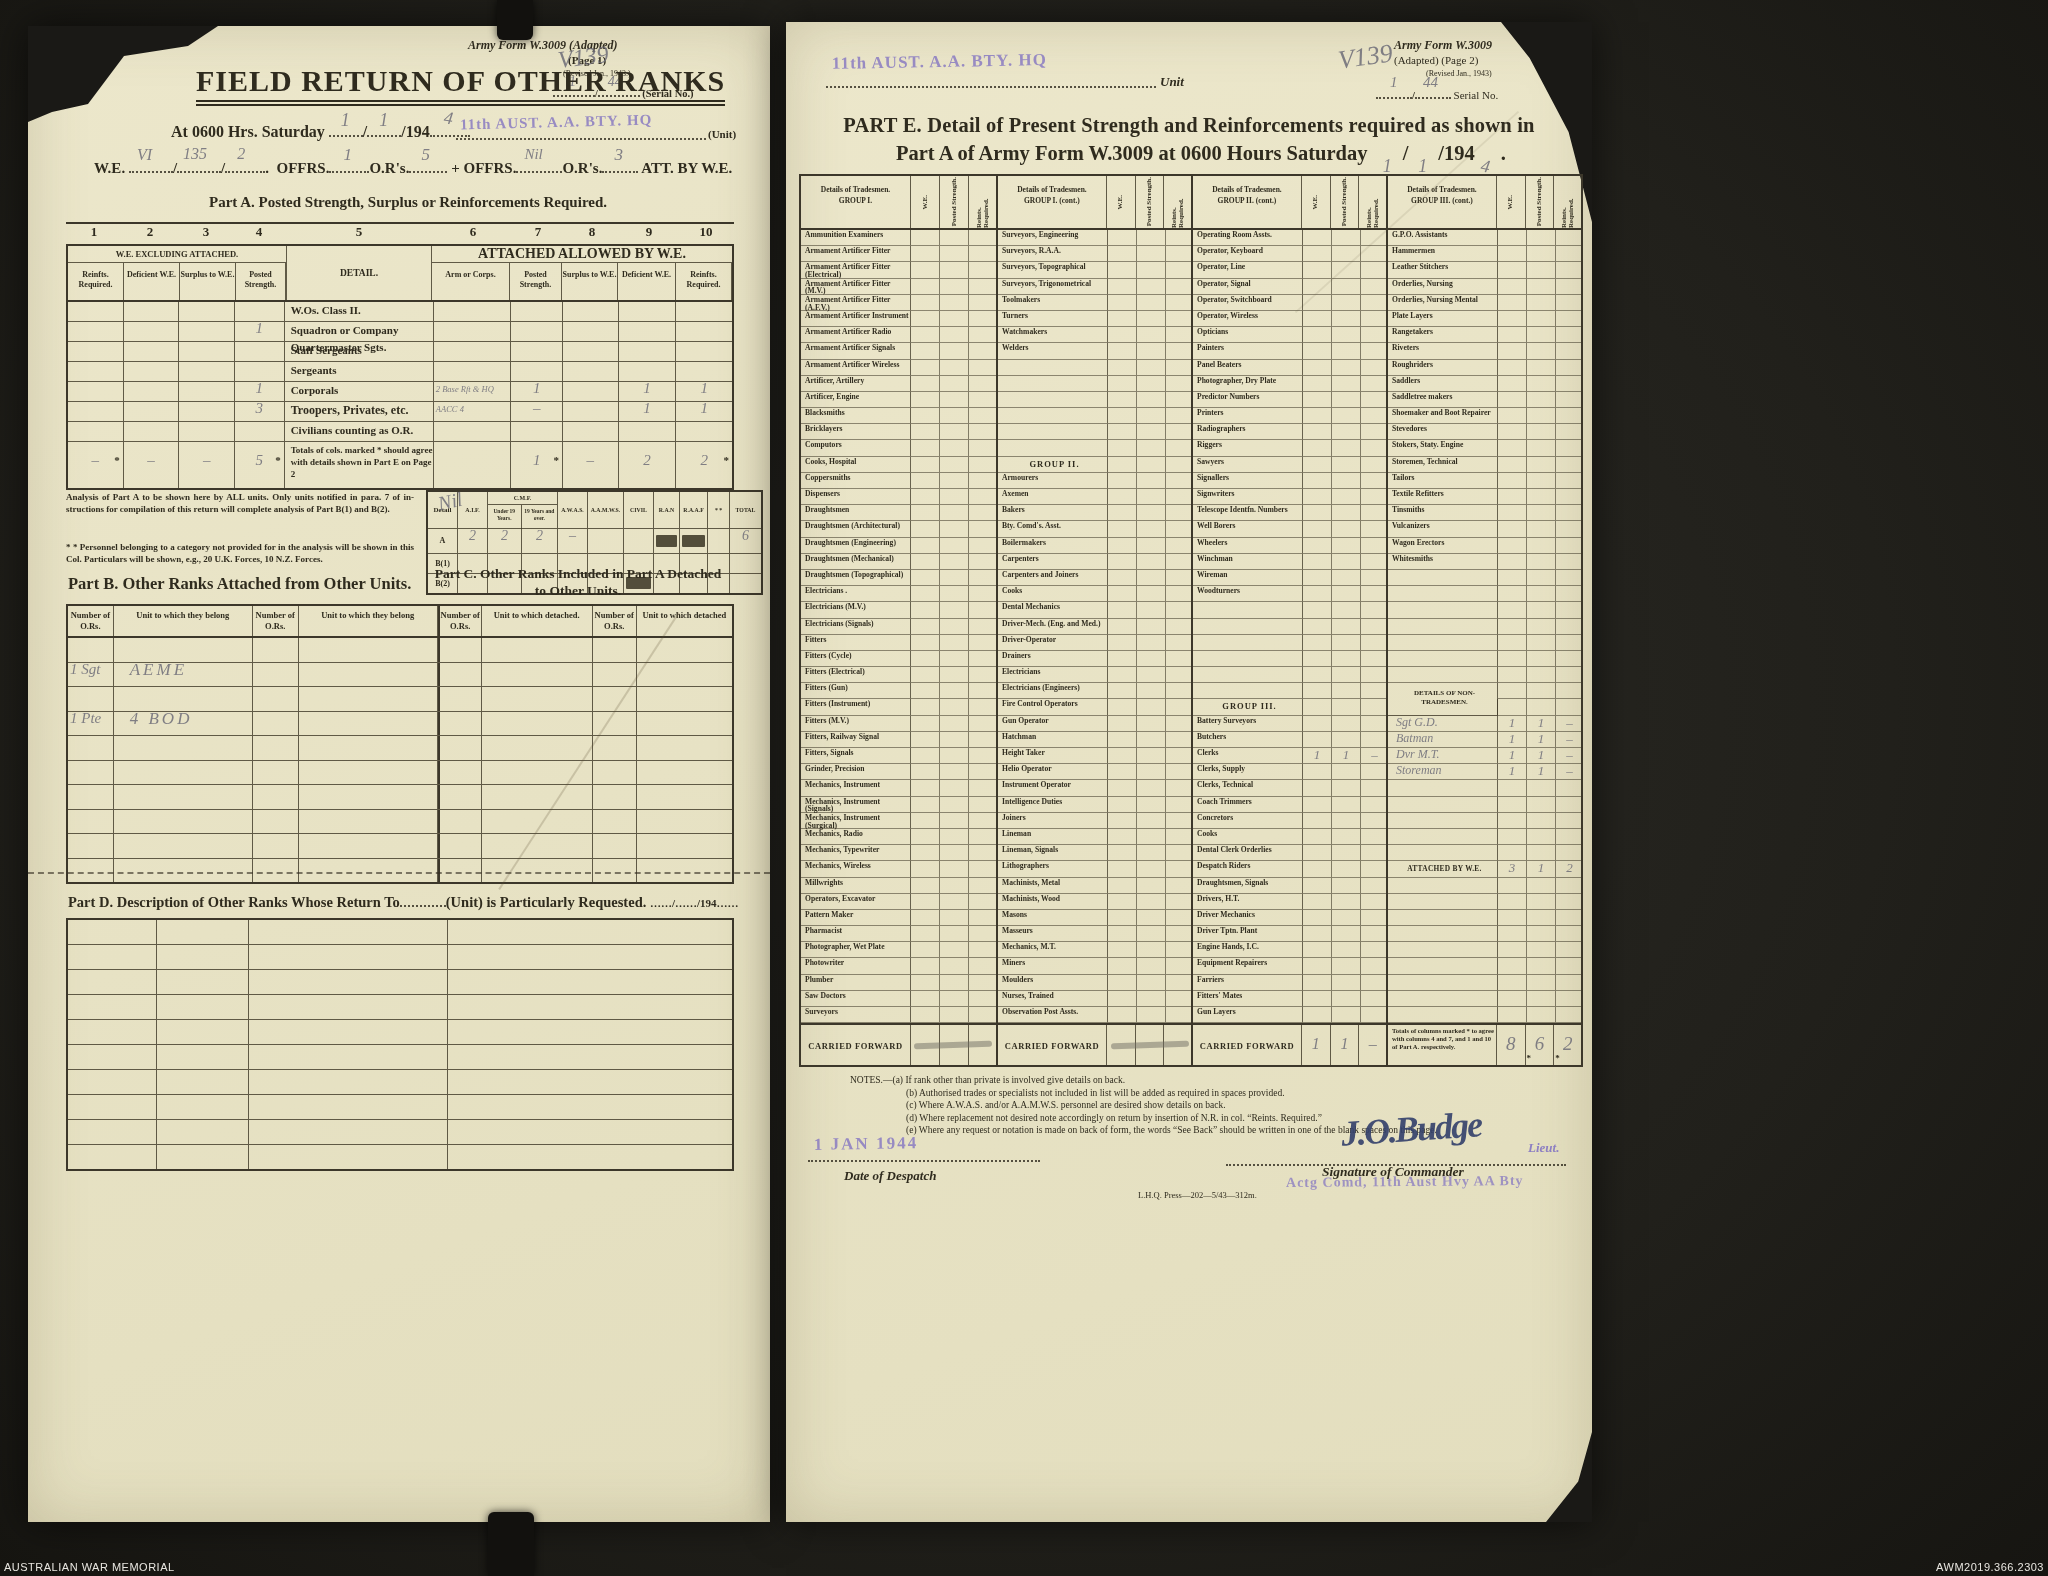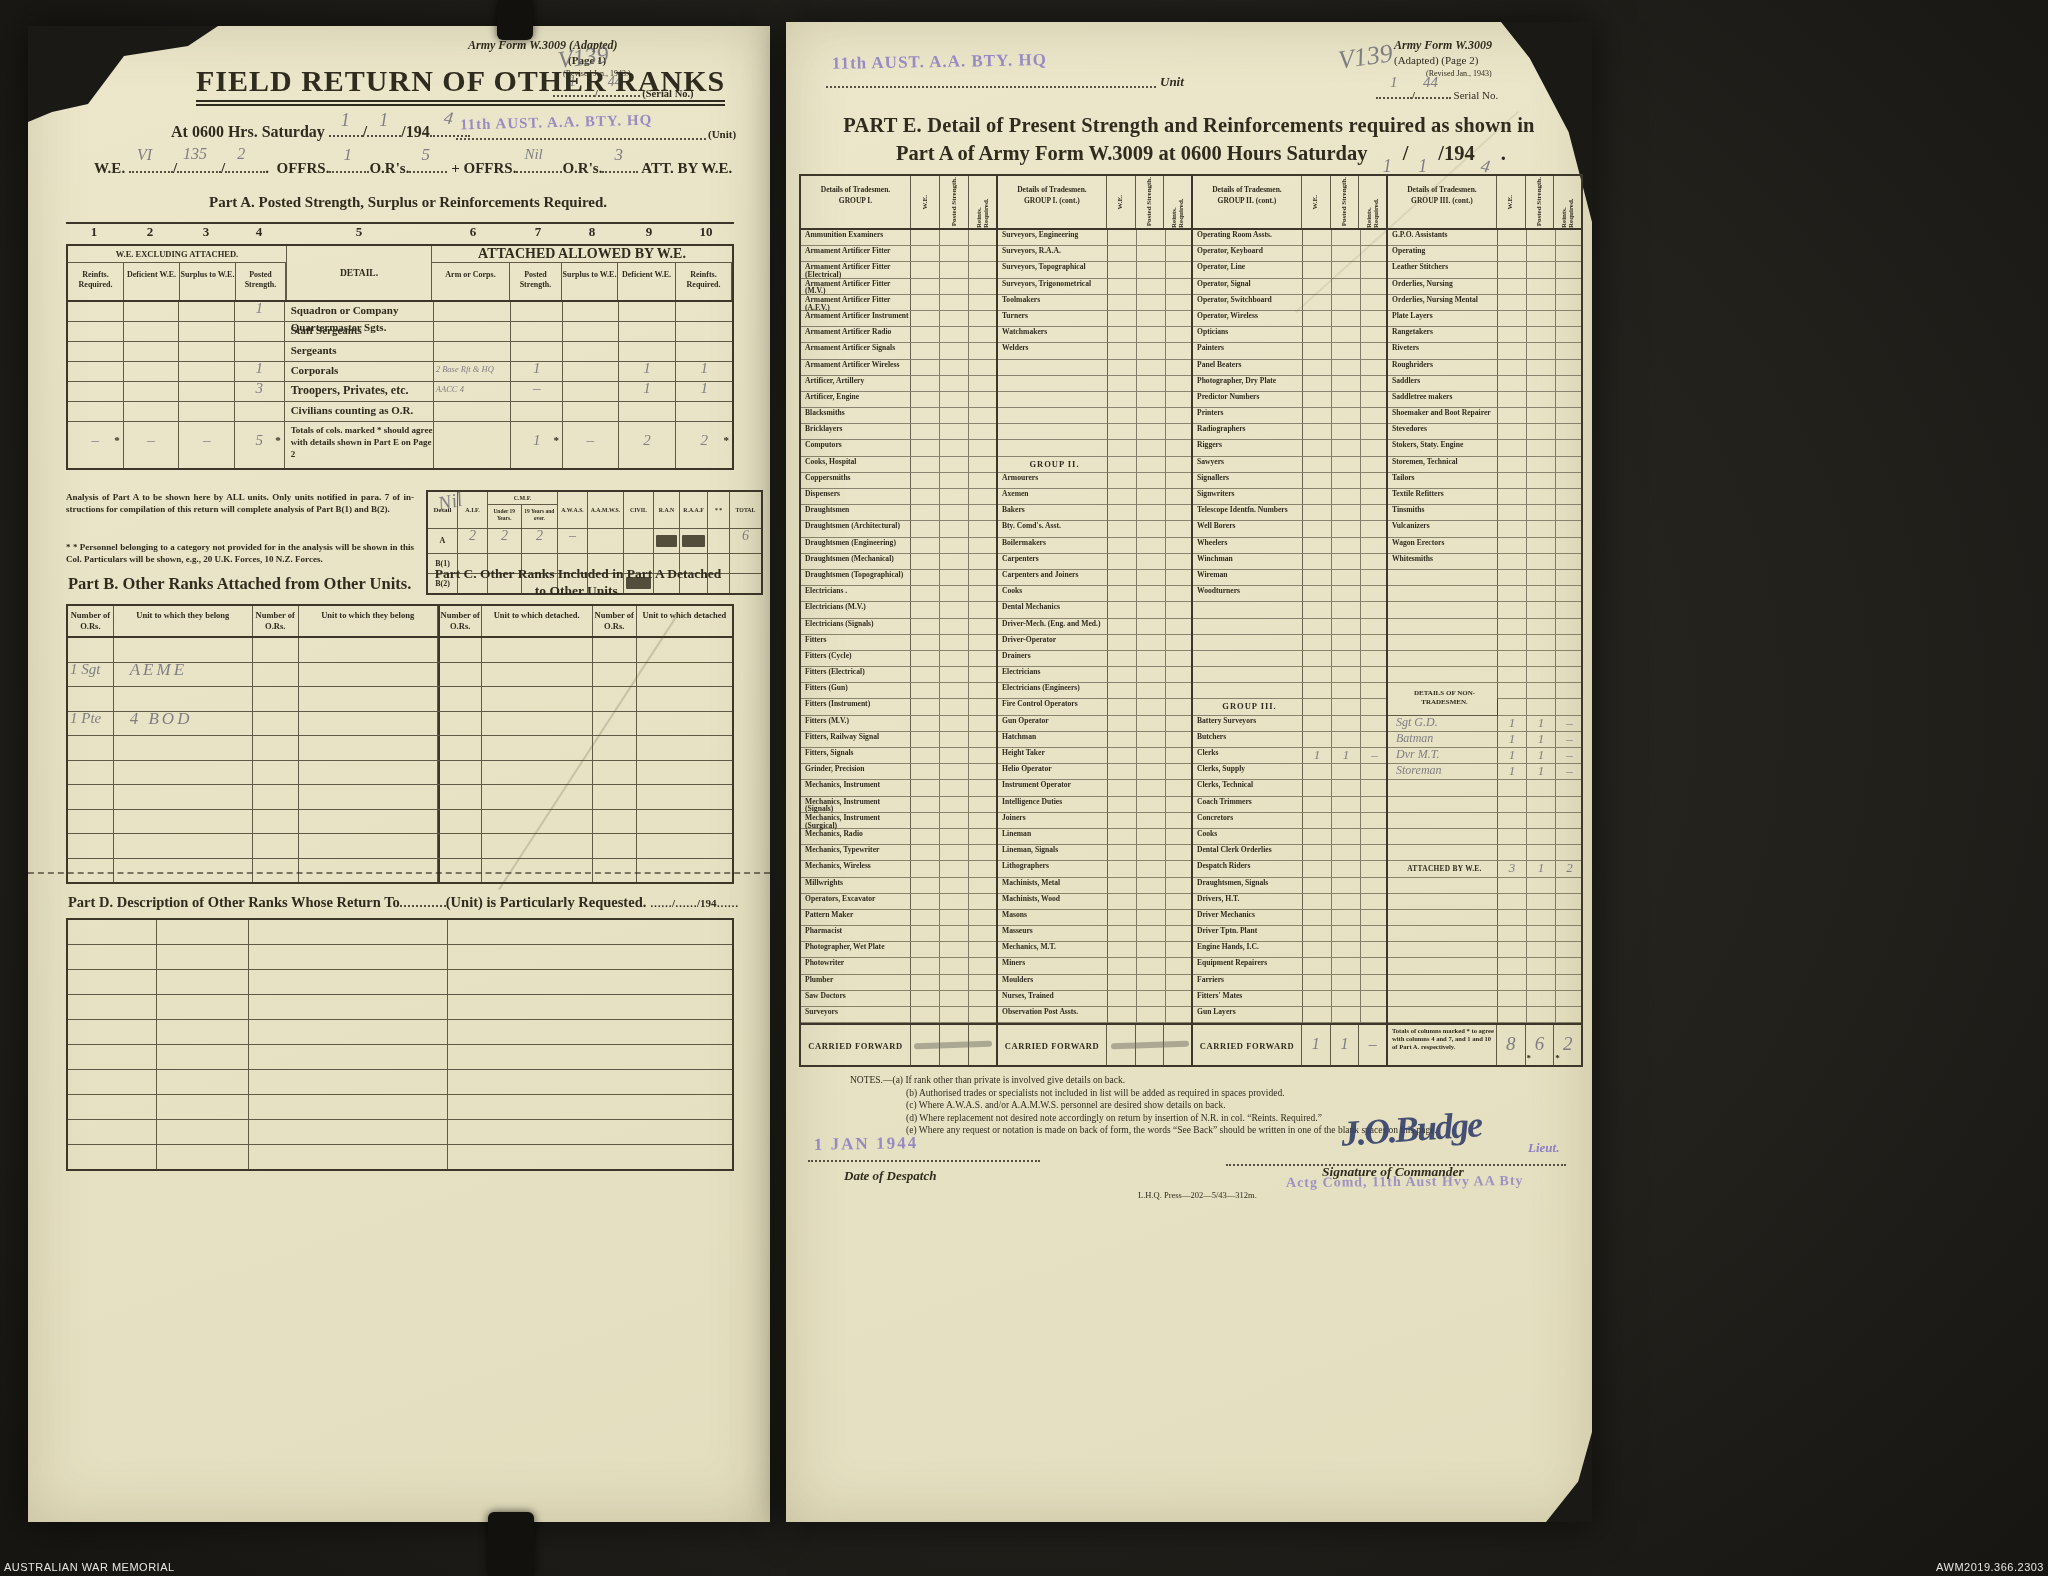--- a/index.html
+++ b/index.html
@@ -104,20 +104,32 @@
             <div style="width: 300px; box-sizing: border-box;">
               <div style="height: 16px; text-align: center; font-size: 14px; font-weight: bold; border-bottom: 1px solid rgba(61, 55, 38, 0.8); line-height: 16px;">ATTACHED ALLOWED BY W.E.</div>
               <div style="display: flex; height: 38px;">
                 <div style="width: 78px; box-sizing: border-box; border-right: 1px solid rgba(61, 55, 38, 0.8); font-size: 8px; font-weight: bold; text-align: center; padding-top: 7px; line-height: 1.2;">Arm or Corps.</div>
                 <div style="width: 52px; box-sizing: border-box; border-right: 1px solid rgba(61, 55, 38, 0.8); font-size: 8px; font-weight: bold; text-align: center; padding-top: 7px; line-height: 1.2;">Posted Strength.</div>
                 <div style="width: 56px; box-sizing: border-box; border-right: 1px solid rgba(61, 55, 38, 0.8); font-size: 8px; font-weight: bold; text-align: center; padding-top: 7px; line-height: 1.2;">Surplus to W.E.</div>
                 <div style="width: 58px; box-sizing: border-box; border-right: 1px solid rgba(61, 55, 38, 0.8); font-size: 8px; font-weight: bold; text-align: center; padding-top: 7px; line-height: 1.2;">Deficient W.E.</div>
                 <div style="width: 56px; box-sizing: border-box; border-right: 1px solid rgba(61, 55, 38, 0.8); font-size: 8px; font-weight: bold; text-align: center; padding-top: 7px; line-height: 1.2;">Reinfts. Required.</div>
               </div>
             </div>
+          </div>
+          <div style="display: flex; height: 19px; border-bottom: 1px solid rgba(61, 55, 38, 0.8); position: relative;">
+            <div style="width: 56px; box-sizing: border-box; border-right: 1px solid rgba(61, 55, 38, 0.8); position: relative; overflow: visible;"></div>
+            <div style="width: 56px; box-sizing: border-box; border-right: 1px solid rgba(61, 55, 38, 0.8); position: relative; overflow: visible;"></div>
+            <div style="width: 56px; box-sizing: border-box; border-right: 1px solid rgba(61, 55, 38, 0.8); position: relative; overflow: visible;"></div>
+            <div style="width: 50px; box-sizing: border-box; border-right: 1px solid rgba(61, 55, 38, 0.8); position: relative; overflow: visible;"></div>
+            <div style="width: 150px; box-sizing: border-box; border-right: 1px solid rgba(61, 55, 38, 0.8); position: relative; overflow: visible; font-size: 11px; font-weight: bold; padding-left: 6px; line-height: 17px; padding-top: 0px;">W.Os. Class II.</div>
+            <div style="width: 78px; box-sizing: border-box; border-right: 1px solid rgba(61, 55, 38, 0.8); position: relative; overflow: visible;"></div>
+            <div style="width: 52px; box-sizing: border-box; border-right: 1px solid rgba(61, 55, 38, 0.8); position: relative; overflow: visible;"></div>
+            <div style="width: 56px; box-sizing: border-box; border-right: 1px solid rgba(61, 55, 38, 0.8); position: relative; overflow: visible;"></div>
+            <div style="width: 58px; box-sizing: border-box; border-right: 1px solid rgba(61, 55, 38, 0.8); position: relative; overflow: visible;"></div>
+            <div style="width: 56px; box-sizing: border-box; border-right: none; position: relative; overflow: visible;"></div>
           </div>
           <div style="display: flex; height: 19px; border-bottom: 1px solid rgba(61, 55, 38, 0.8); position: relative;">
             <div style="width: 56px; box-sizing: border-box; border-right: 1px solid rgba(61, 55, 38, 0.8); position: relative; overflow: visible;"></div>
             <div style="width: 56px; box-sizing: border-box; border-right: 1px solid rgba(61, 55, 38, 0.8); position: relative; overflow: visible;"></div>
             <div style="width: 56px; box-sizing: border-box; border-right: 1px solid rgba(61, 55, 38, 0.8); position: relative; overflow: visible;"></div>
             <div style="width: 50px; box-sizing: border-box; border-right: 1px solid rgba(61, 55, 38, 0.8); position: relative; overflow: visible;">
               <div class="pcl" style="position: absolute; left: 0px; right: 0px; top: -2px; text-align: center; font-size: 15px;">1</div>
             </div>
             <div style="width: 150px; box-sizing: border-box; border-right: 1px solid rgba(61, 55, 38, 0.8); position: relative; overflow: visible; font-size: 11px; font-weight: bold; padding-left: 6px; line-height: 17px; padding-top: 0px;">Squadron or Company Quartermaster Sgts.</div>
             <div style="width: 78px; box-sizing: border-box; border-right: 1px solid rgba(61, 55, 38, 0.8); position: relative; overflow: visible;"></div>
@@ -1238,21 +1250,21 @@
             </div>
             <div style="width: 27px; box-sizing: border-box; border-right: none; display: flex;">
               <div class="vh">Reints. Required.</div>
             </div>
           </div>
           <div class="peg" style="position: relative; grid-template-columns: 110px 29px 29px 27px;">
             <div class="nm" style="grid-area: 1 / 1;">G.P.O. Assistants</div>
             <div class="vc" style="grid-area: 1 / 2;"></div>
             <div class="vc" style="grid-area: 1 / 3;"></div>
             <div class="vc" style="grid-area: 1 / 4;"></div>
-            <div class="nm" style="grid-area: 2 / 1;">Operating</div>
+            <div class="nm" style="grid-area: 2 / 1;">Hammermen</div>
             <div class="vc" style="grid-area: 2 / 2;"></div>
             <div class="vc" style="grid-area: 2 / 3;"></div>
             <div class="vc" style="grid-area: 2 / 4;"></div>
             <div class="nm" style="grid-area: 3 / 1;">Leather Stitchers</div>
             <div class="vc" style="grid-area: 3 / 2;"></div>
             <div class="vc" style="grid-area: 3 / 3;"></div>
             <div class="vc" style="grid-area: 3 / 4;"></div>
             <div class="nm" style="grid-area: 4 / 1;">Orderlies, Nursing</div>
             <div class="vc" style="grid-area: 4 / 2;"></div>
             <div class="vc" style="grid-area: 4 / 3;"></div>

